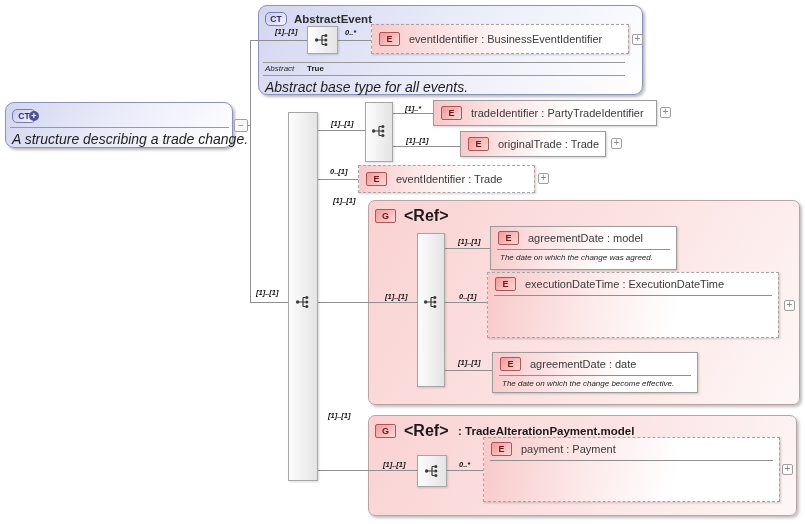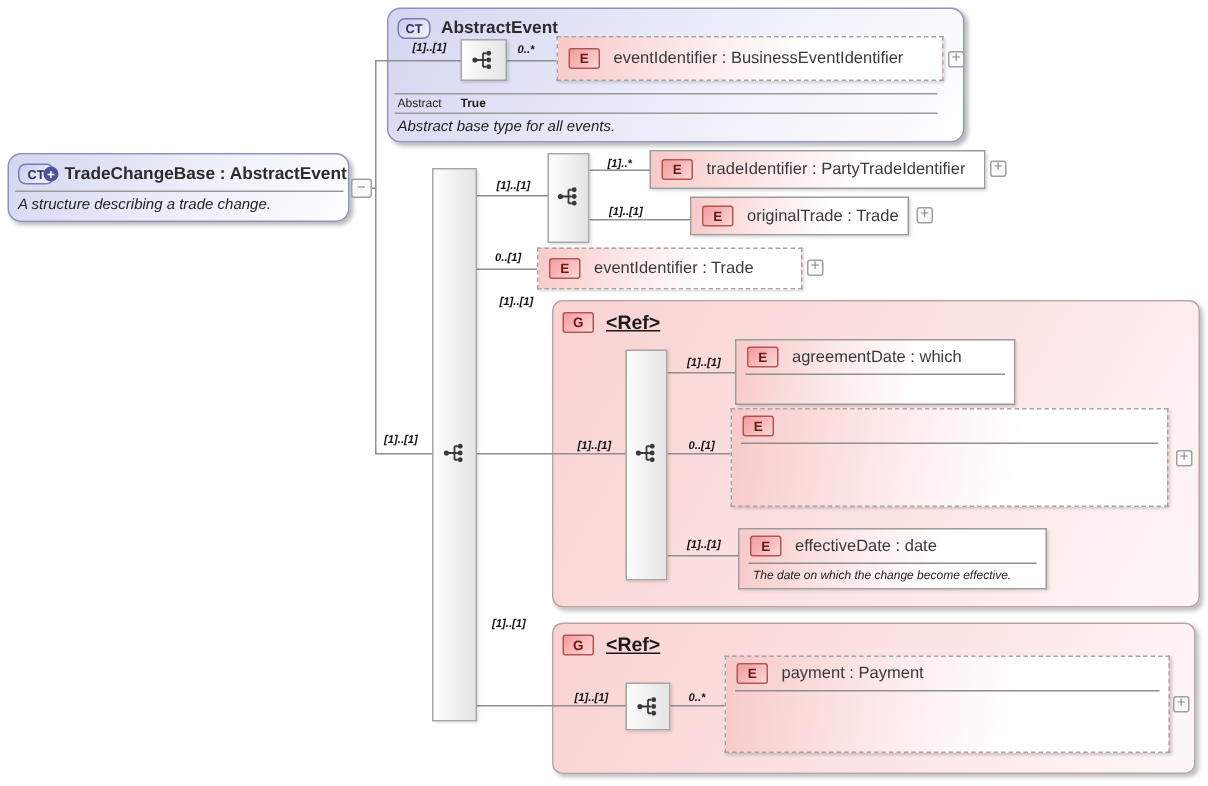--- a/index.html
+++ b/index.html
@@ -23,21 +23,21 @@
   .ct-badge{position:absolute;right:-4px;top:1px;width:10px;height:10px;border-radius:50%;
             background:#4d5296;color:#fff;font-size:9px;line-height:10px;text-align:center;font-weight:bold;}
   .ct-icon.plain{width:22px;}
 
   
   .group-box{position:absolute;box-sizing:border-box;z-index:1;border:1px solid #bba3a3;border-radius:7px;
              background:linear-gradient(120deg,#fad2d2 0%,#fce4e4 55%,#fef7f7 100%);
              box-shadow:2px 2px 3px rgba(0,0,0,.25);}
   .g-head{display:flex;align-items:center;gap:8px;padding:6px 0 0 6px;}
   .g-title{font-weight:bold;font-size:11.5px;color:#1a1a1a;white-space:nowrap;}
-  .g-ref{font-weight:bold;font-size:13px;color:#1a1a1a;width:46px;text-decoration:underline;}
+  .g-ref{font-weight:bold;font-size:16px;color:#1a1a1a;width:46px;}
 
   
   .e-box{position:absolute;box-sizing:border-box;z-index:3;border:1px solid #9c9c9c;
          background:linear-gradient(100deg,#f8c9c9 0%,#fde9e9 35%,#ffffff 65%);
          box-shadow:1px 1px 2px rgba(0,0,0,.18);}
   .e-box.dashed{border:1px dashed #a5a5a5;}
   .e-row{display:flex;align-items:center;gap:9px;padding:0 7px;height:100%;}
   .e-row.titled{height:22px;}
   .e-label{font-weight:normal;font-size:11px;color:#3a3a3a;white-space:nowrap;}
   .e-icon{display:inline-flex;align-items:center;justify-content:center;box-sizing:border-box;flex:0 0 auto;
@@ -54,23 +54,23 @@
 
   
   .card{position:absolute;z-index:5;font-style:italic;font-weight:bold;font-size:7.5px;color:#111;white-space:nowrap;}
 
   
   .toggle{position:absolute;box-sizing:border-box;z-index:4;width:11px;height:11px;border:1px solid #a0a0a0;
           background:#fafafa;color:#8a8a8a;font-size:10px;line-height:8px;text-align:center;border-radius:2px;
           cursor:pointer;}
 
   .divline{position:absolute;height:1px;background:#9a9a9a;z-index:2;}
-  .prop-key{position:absolute;z-index:2;font-size:8px;color:#1f1f1f;}
+  .prop-key{position:absolute;z-index:2;font-style:italic;font-size:8px;color:#1f1f1f;}
   .prop-val{position:absolute;z-index:2;font-weight:bold;font-size:8px;color:#1f1f1f;}
-  .ann-abs{position:absolute;z-index:2;font-style:italic;font-size:10px;color:#1f1f1f;white-space:nowrap;}
+  .ann-abs{position:absolute;z-index:2;font-style:italic;font-size:14px;color:#1f1f1f;white-space:nowrap;}
   .ct-divider{position:absolute;height:1px;background:#9a9a9a;z-index:2;}
 </style>
 </head>
 <body>
 
 <div class="canvas">
 
   <div class="vl" style="left:250px;top:40px;height:263px;"></div>
   <div class="hl" style="left:250px;top:40px;width:58px;"></div>
   <div class="hl" style="left:338px;top:40px;width:34px;"></div>
@@ -85,21 +85,20 @@
   <div class="hl" style="left:445px;top:248px;width:46px;"></div>
   <div class="hl" style="left:445px;top:302px;width:43px;"></div>
   <div class="hl" style="left:445px;top:370px;width:48px;"></div>
 
   <div class="ct-box" style="left:5px;top:102px;width:228px;height:46px;">
     <div class="ct-head">
       <span class="ct-icon">
         <span>CT</span>
         <span class="ct-badge">+</span>
       </span>
-      <span class="ct-title">TradeChangeBase : AbstractEvent</span>
     </div>
   </div>
   <div class="ct-divider" style="left:10px;top:127px;width:219px;"></div>
   <div class="ann-abs" style="left:12px;top:131px;">A structure describing a trade change.</div>
 
   <div class="toggle" style="left:234px;top:119px;width:14px;height:13px;line-height:11px;">−</div>
 
   <div class="ct-box" style="left:258px;top:5px;width:385px;height:90px;">
     <div class="ct-head">
       <span class="ct-icon plain">
@@ -194,49 +193,52 @@
       <circle cx="2.6" cy="8" r="1.7" fill="#3a3a3a"></circle>
       <circle cx="11.8" cy="3.5" r="1.6" fill="#3a3a3a"></circle>
       <circle cx="11.8" cy="8" r="1.6" fill="#3a3a3a"></circle>
       <circle cx="11.8" cy="12.5" r="1.6" fill="#3a3a3a"></circle>
     </svg>
 
   <div class="card" style="left:458px;top:237px;">[1]..[1]</div>
   <div class="e-box" style="left:490px;top:226px;width:187px;height:44px;">
     <div class="e-row titled">
       <span class="e-icon">E</span>
-      <span class="e-label">agreementDate : which</span>
-    </div>
-    <div class="e-div"></div>
+      <span class="e-label">agreementDate : model</span>
+    </div>
+    <div class="e-div"></div>
+    <div class="e-ann">The date on which the change was agreed.</div>
   </div>
 
   <div class="card" style="left:459px;top:292px;">0..[1]</div>
   <div class="e-box dashed" style="left:487px;top:272px;width:292px;height:66px;">
     <div class="e-row titled">
       <span class="e-icon">E</span>
+      <span class="e-label">executionDateTime : ExecutionDateTime</span>
     </div>
     <div class="e-div"></div>
   </div>
   <div class="toggle" style="left:784px;top:300px;">+</div>
 
   <div class="card" style="left:458px;top:358px;">[1]..[1]</div>
   <div class="e-box" style="left:492px;top:352px;width:206px;height:41px;">
     <div class="e-row titled">
       <span class="e-icon">E</span>
-      <span class="e-label">effectiveDate : date</span>
+      <span class="e-label">agreementDate : date</span>
     </div>
     <div class="e-div"></div>
     <div class="e-ann">The date on which the change become effective.</div>
   </div>
 
   <div class="card" style="left:328px;top:411px;">[1]..[1]</div>
   <div class="group-box" style="left:368px;top:415px;width:429px;height:101px;">
     <div class="g-head">
       <span class="e-icon">G</span>
       <span class="g-ref">&lt;Ref&gt;</span>
+      <span class="g-title">: TradeAlterationPayment.model</span>
     </div>
   </div>
   <div class="card" style="left:383px;top:460px;">[1]..[1]</div>
   <div class="seqbar" style="left:417px;top:455px;width:30px;height:32px;"></div>
   <svg class="seq-glyph" style="left:424px;top:463px;" viewBox="0 0 16 16">
       <path d="M3.2 8h4.3M8 3.5v9M8 3.5h2.2M8 8h2.2M8 12.5h2.2" stroke="#3a3a3a" stroke-width="1.2" fill="none"></path>
       <circle cx="2.6" cy="8" r="1.7" fill="#3a3a3a"></circle>
       <circle cx="11.8" cy="3.5" r="1.6" fill="#3a3a3a"></circle>
       <circle cx="11.8" cy="8" r="1.6" fill="#3a3a3a"></circle>
       <circle cx="11.8" cy="12.5" r="1.6" fill="#3a3a3a"></circle>

